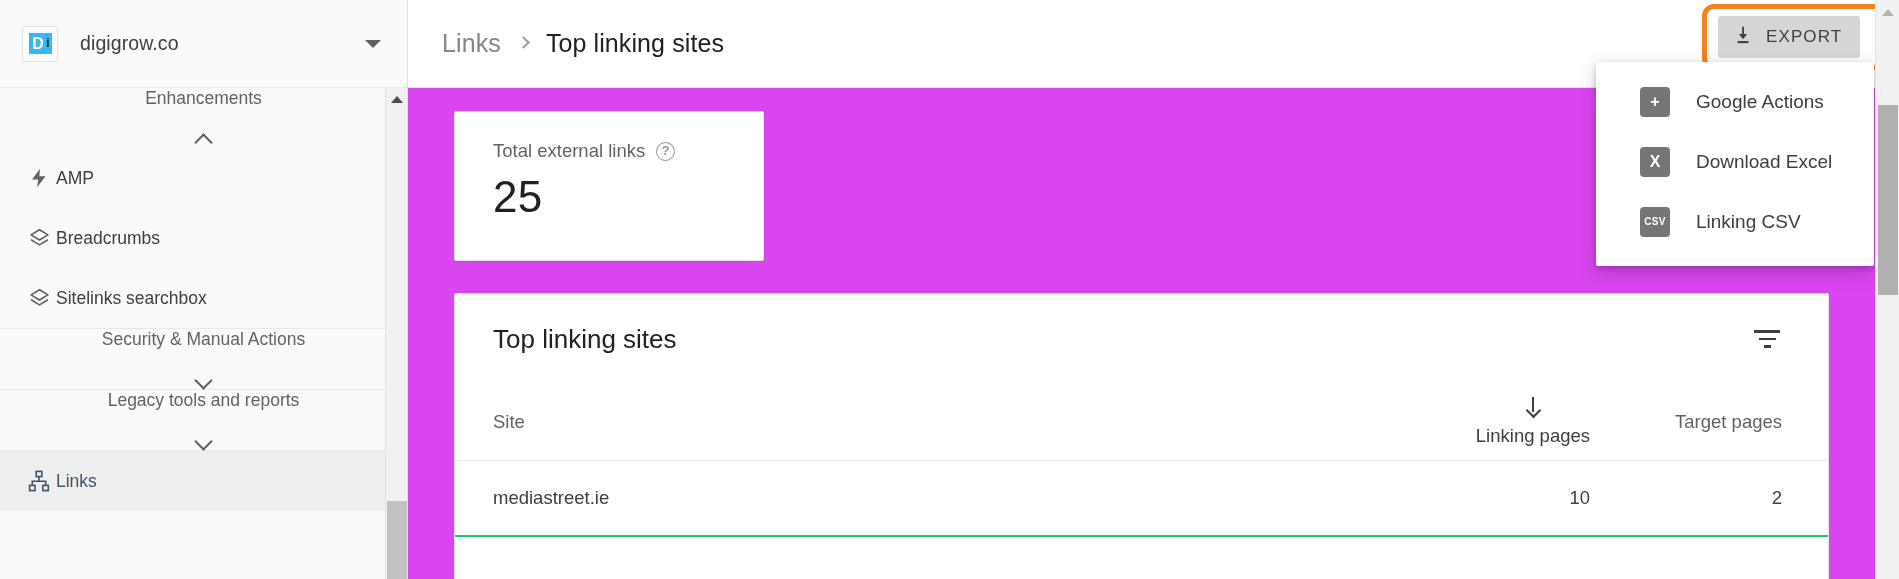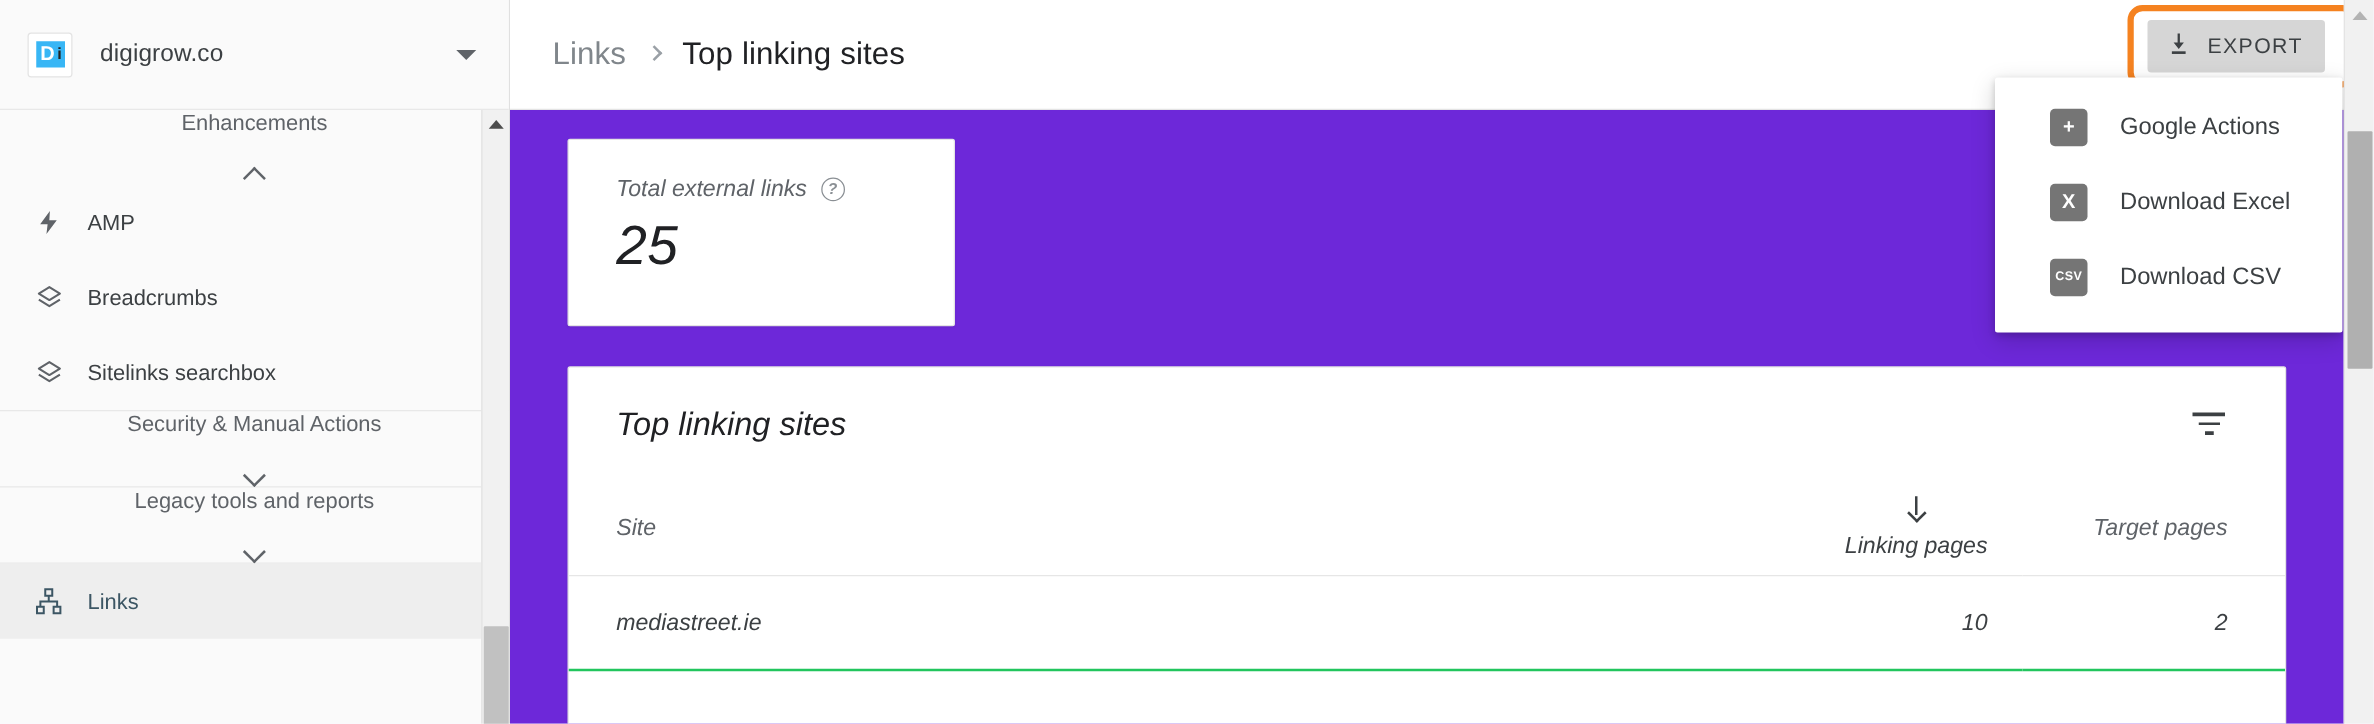--- a/index.html
+++ b/index.html
@@ -63,21 +63,21 @@
     border-left:2px solid #5f6368; border-bottom:2px solid #5f6368;
     transform: rotate(135deg);
   }
   .chev.down::before { transform: rotate(-45deg); top:1px; }
 
   .nav-item {
     height: 60px; display:flex; align-items:center;
     padding-left: 22px; color:#3c4043; font-size:17.5px; cursor:pointer;
   }
   .nav-item .ic { width:34px; flex:0 0 34px; display:flex; align-items:center; justify-content:center; color:#5f6368; }
-  .nav-item .txt { margin-left: 14px; }
+  .nav-item .txt { }
   .nav-item.selected { background:#eeeeee; }
   .nav-item.selected .txt, .nav-item.selected .ic { color:#3c5664; }
 
   
   #sb-scroll {
     position:absolute; right:0; top:88px; width:22px; bottom:0;
     background:#f1f1f1; border-left:1px solid #e2e2e2;
   }
   #sb-scroll .arrow-up {
     position:absolute; top:8px; left:50%; transform:translateX(-50%);
@@ -135,21 +135,21 @@
     background:#757575; color:#fff;
     display:flex; align-items:center; justify-content:center;
     font-weight:700; font-size:16px; line-height:1;
   }
   .menu-item .mic.csv { font-size:10px; letter-spacing:.3px; }
   .menu-item .mlabel { margin-left: 26px; }
 
   
   #main {
     position:absolute; left:408px; top:88px; right:24px; bottom:0;
-    background:#6d28d9; overflow:hidden;font-style:italic;
+    background:#d946ef; overflow:hidden;
   }
   #kpi-card {
     position:absolute; left:46px; top:23px; width:310px; height:150px;
     background:#fff; border:1px solid #e4e4e4; border-radius:2px;
     box-shadow: 0 1px 2px rgba(0,0,0,.06);
     padding: 28px 30px 0 38px;
   }
   .kpi-head { display:flex; align-items:center; color:#5f6368; font-size:18.5px; }
   .kpi-help {
     margin-left:11px; width:19px;height:19px;border-radius:50%;
@@ -317,21 +317,21 @@
     <div class="menu-item">
       <span class="mic">+</span>
       <span class="mlabel">Google Actions</span>
     </div>
     <div class="menu-item">
       <span class="mic">X</span>
       <span class="mlabel">Download Excel</span>
     </div>
     <div class="menu-item">
       <span class="mic csv">CSV</span>
-      <span class="mlabel">Download CSV</span>
+      <span class="mlabel">Linking CSV</span>
     </div>
   </div>
 
   <div id="main">
 
     <div id="kpi-card">
       <div class="kpi-head">
         <span>Total external links</span>
         <span class="kpi-help">?</span>
       </div>

